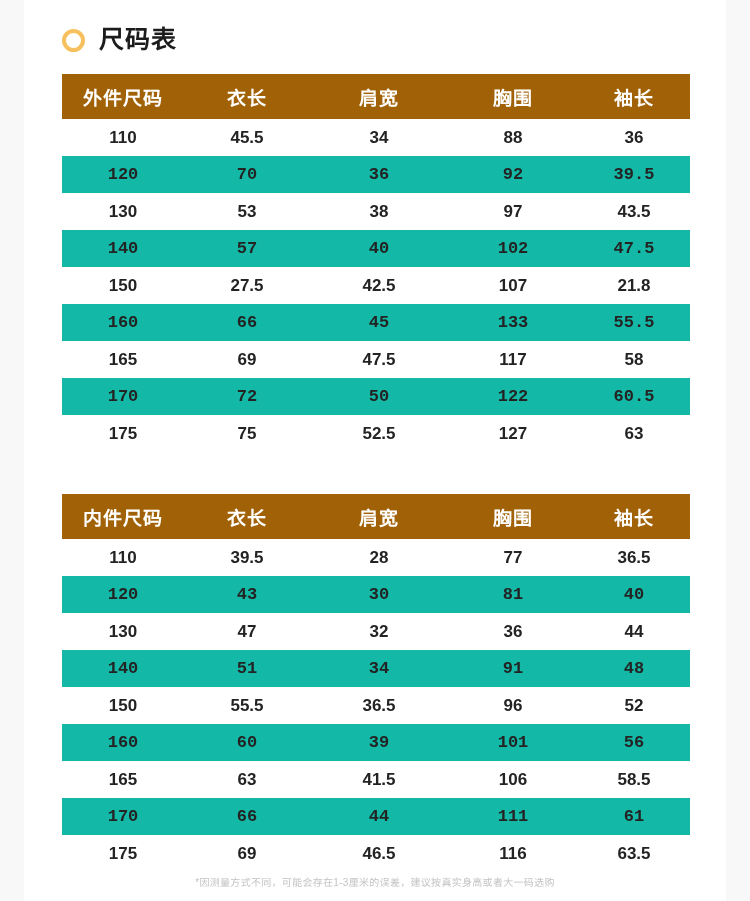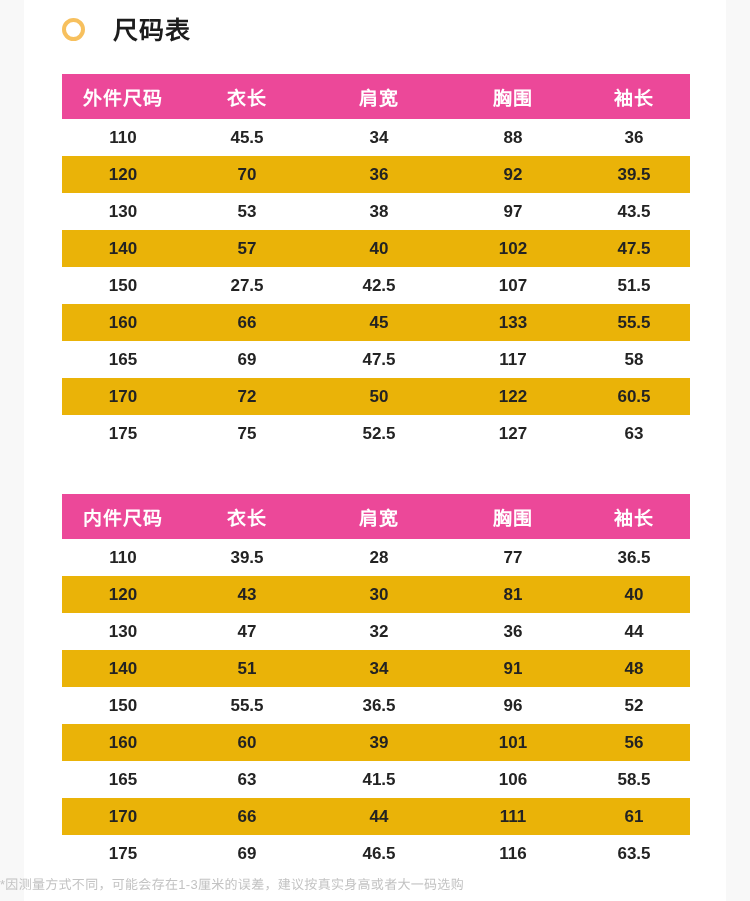--- a/index.html
+++ b/index.html
@@ -33,22 +33,22 @@
     height: 901px;
     box-sizing: border-box;
   }
 
   
   .title-row {
     position: absolute;
     left: 62px;
     top: 18px;
     display: flex;
-    align-items: flex-start;
-    gap: 28px;
+    align-items: flex-end;
+    gap: 14px;
     height: 34px;
   }
   .ring-icon {
     width: 23px;
     height: 23px;
     border: 4px solid #f7c05e;
     border-radius: 50%;
     box-sizing: border-box;
     flex: none;
   }
@@ -65,57 +65,58 @@
     position: absolute;
     left: 62px;
     width: 628px;
     border-collapse: collapse;
     table-layout: fixed;
   }
   .size-table.first  { top: 74px; }
   .size-table.second { top: 494px; }
 
   .size-table thead th {
-    background: #ec4899;
+    background: #a16207;
     color: #ffffff;
     font-size: 19px;
     font-weight: bold;
     height: 45px;
     padding: 0;
     text-align: center;
     letter-spacing: 1px;
   }
   .size-table tbody td {
     height: 37px;
     padding: 0;
     text-align: center;
     font-size: 17px;
     font-weight: bold;
     color: #232323;
     background: #ffffff;
   }
   .size-table tbody tr.alt td {
-    background: #eab308;
+    background: #14b8a6;
+    font-family: Liberation Mono, monospace;
   }
 
   
   .col-size  { width: 122px; }
   .col-b     { width: 126px; }
   .col-c     { width: 138px; }
   .col-d     { width: 130px; }
   .col-e     { width: 112px; }
 
   
   .footnote {
     position: absolute;
     left: 0;
     right: 0;
     top: 874px;
-    text-align: left;
-    font-size: 13px;
+    text-align: center;
+    font-size: 10px;
     color: #c3c3c3;
     letter-spacing: 0.3px;
   }
 </style>
 </head>
 <body>
 
 <div class="page">
 
   <div class="gutter left"></div>
@@ -163,21 +164,21 @@
         <td>57</td>
         <td>40</td>
         <td>102</td>
         <td>47.5</td>
       </tr>
       <tr>
         <td>150</td>
         <td>27.5</td>
         <td>42.5</td>
         <td>107</td>
-        <td>51.5</td>
+        <td>21.8</td>
       </tr>
       <tr class="alt">
         <td>160</td>
         <td>66</td>
         <td>45</td>
         <td>133</td>
         <td>55.5</td>
       </tr>
       <tr>
         <td>165</td>

